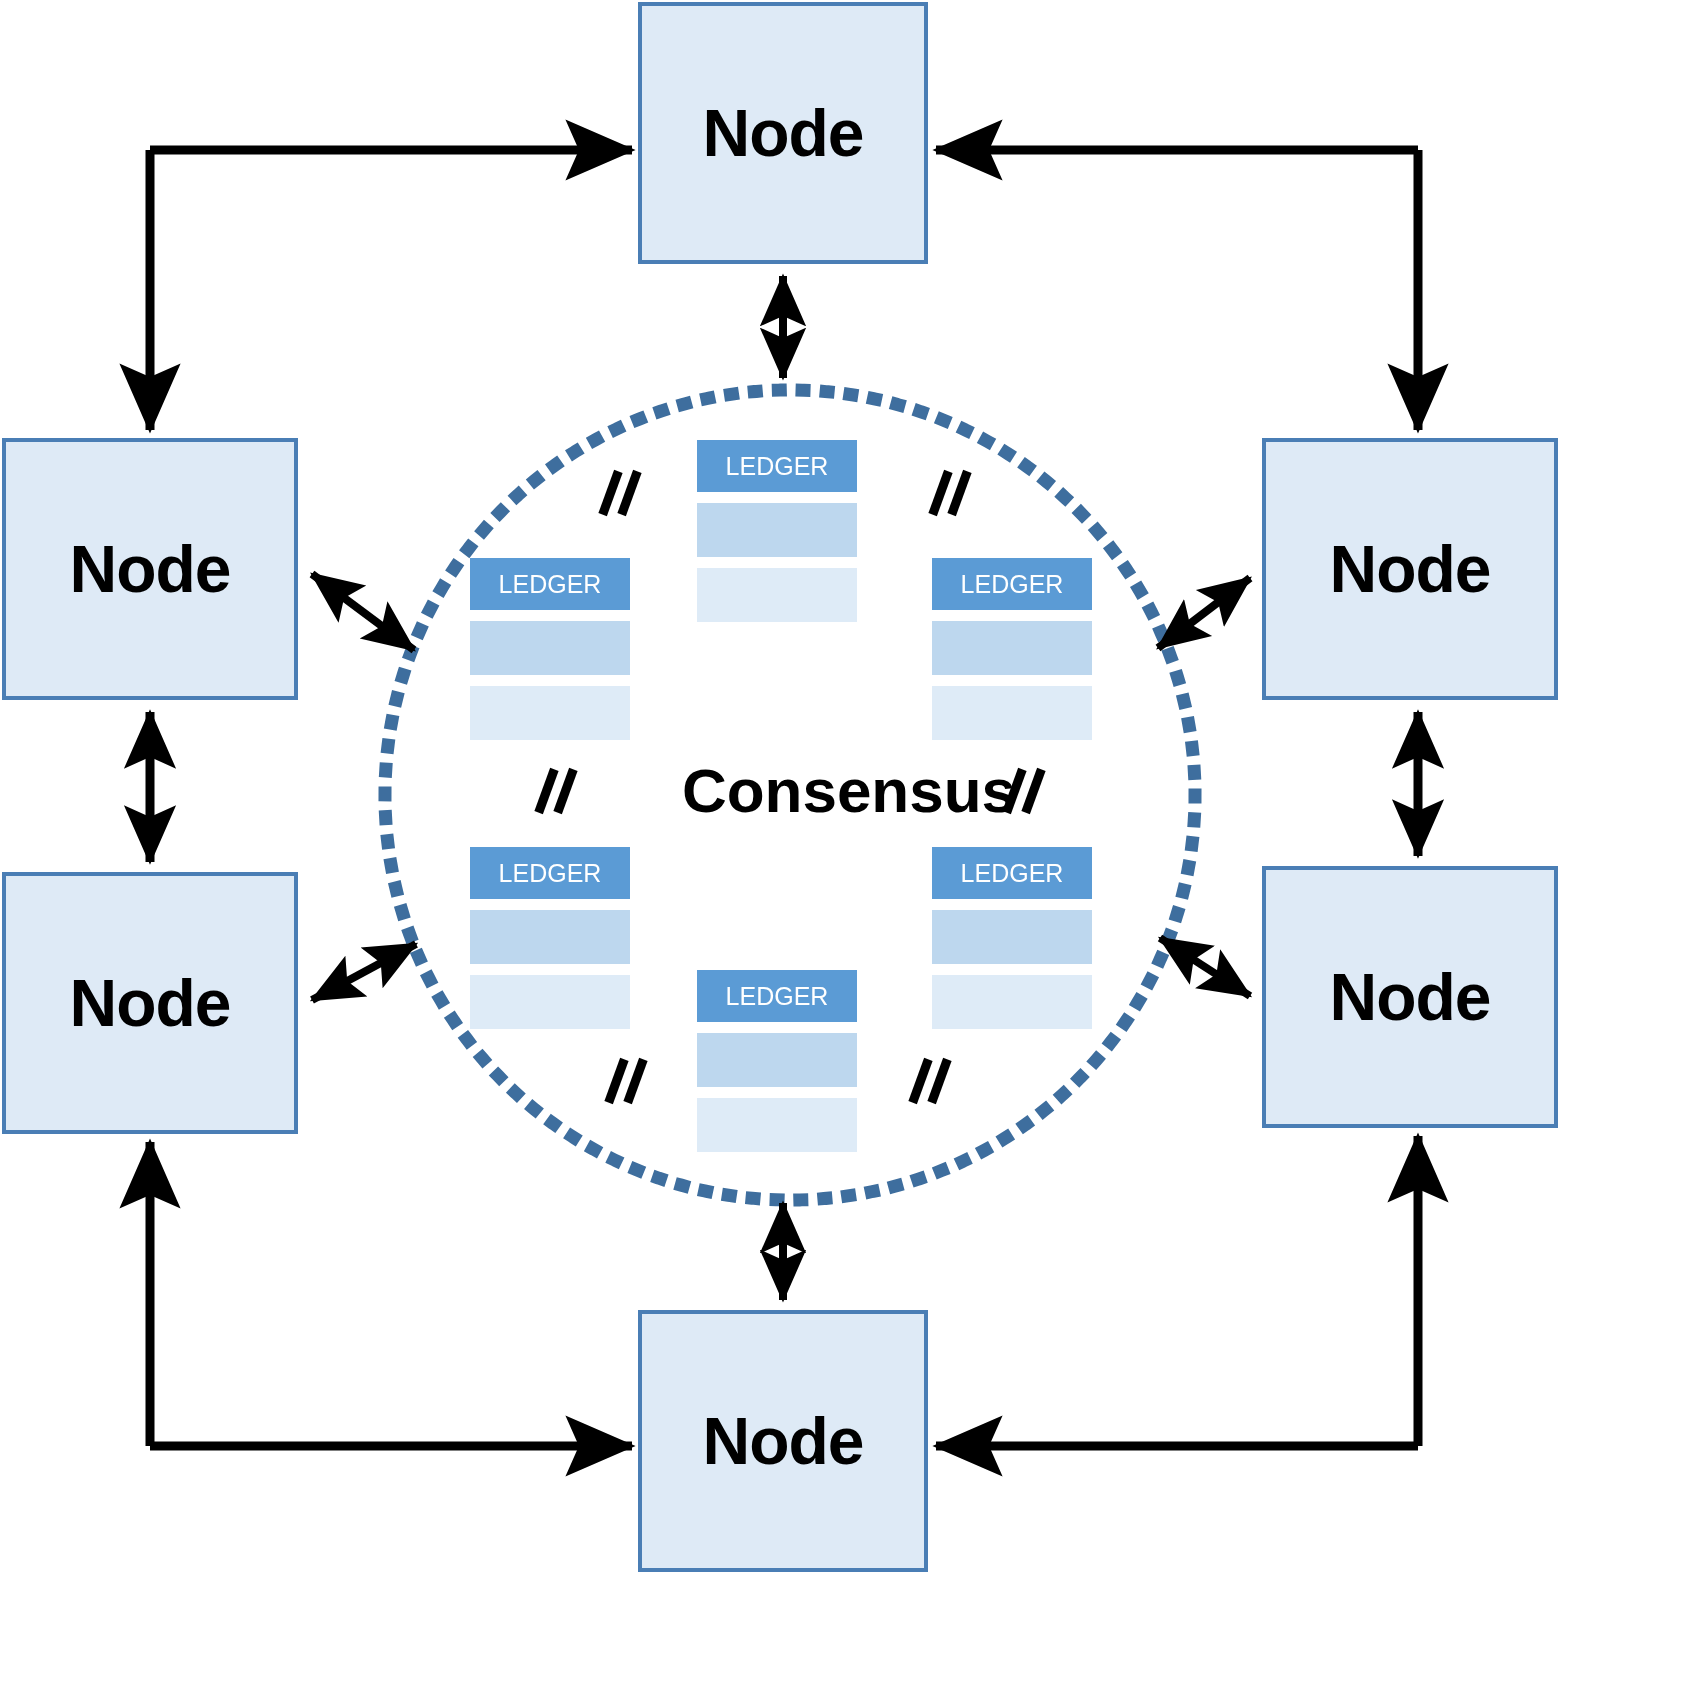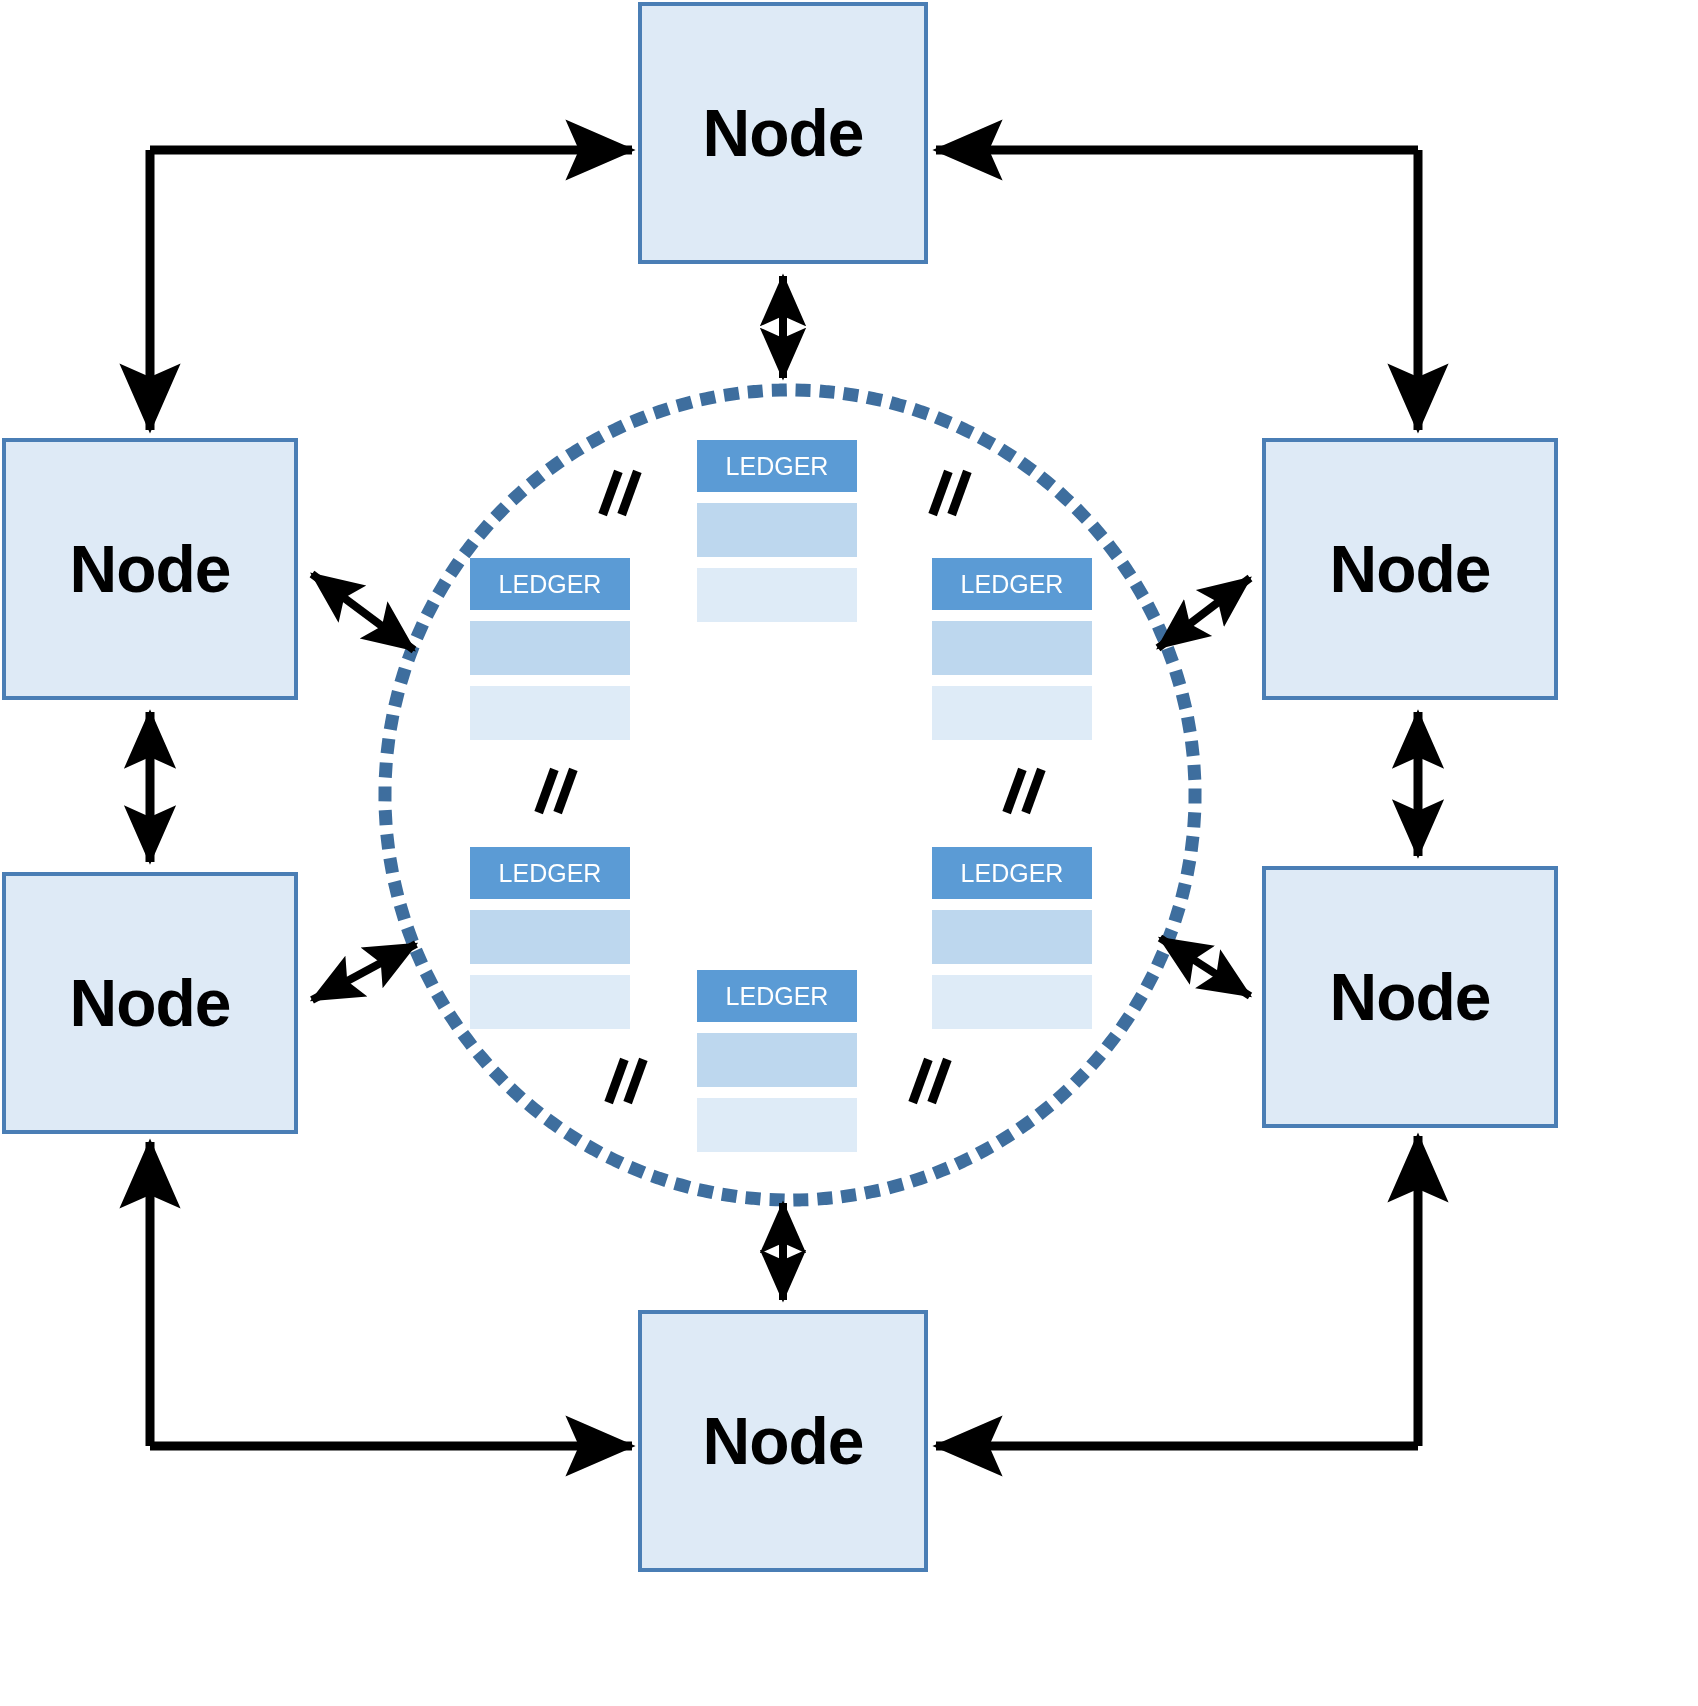--- a/index.html
+++ b/index.html
@@ -212,14 +212,15 @@
     </span>
   <span class="eqmark eq-bl">
       <i></i>
       <i></i>
     </span>
   <span class="eqmark eq-br">
       <i></i>
       <i></i>
     </span>
 
+  <div id="consensus">Consensus</div>
 
 </div>
 
 </body></html>

